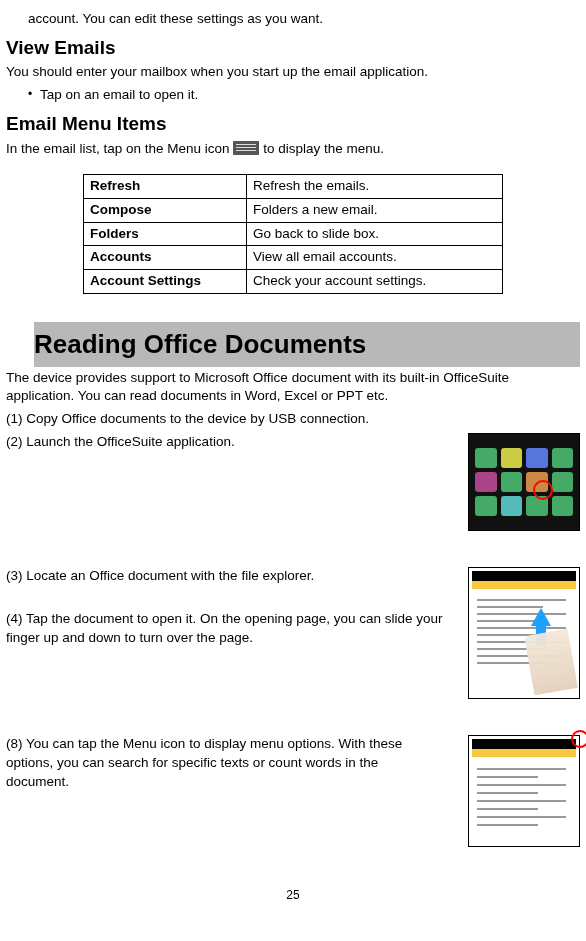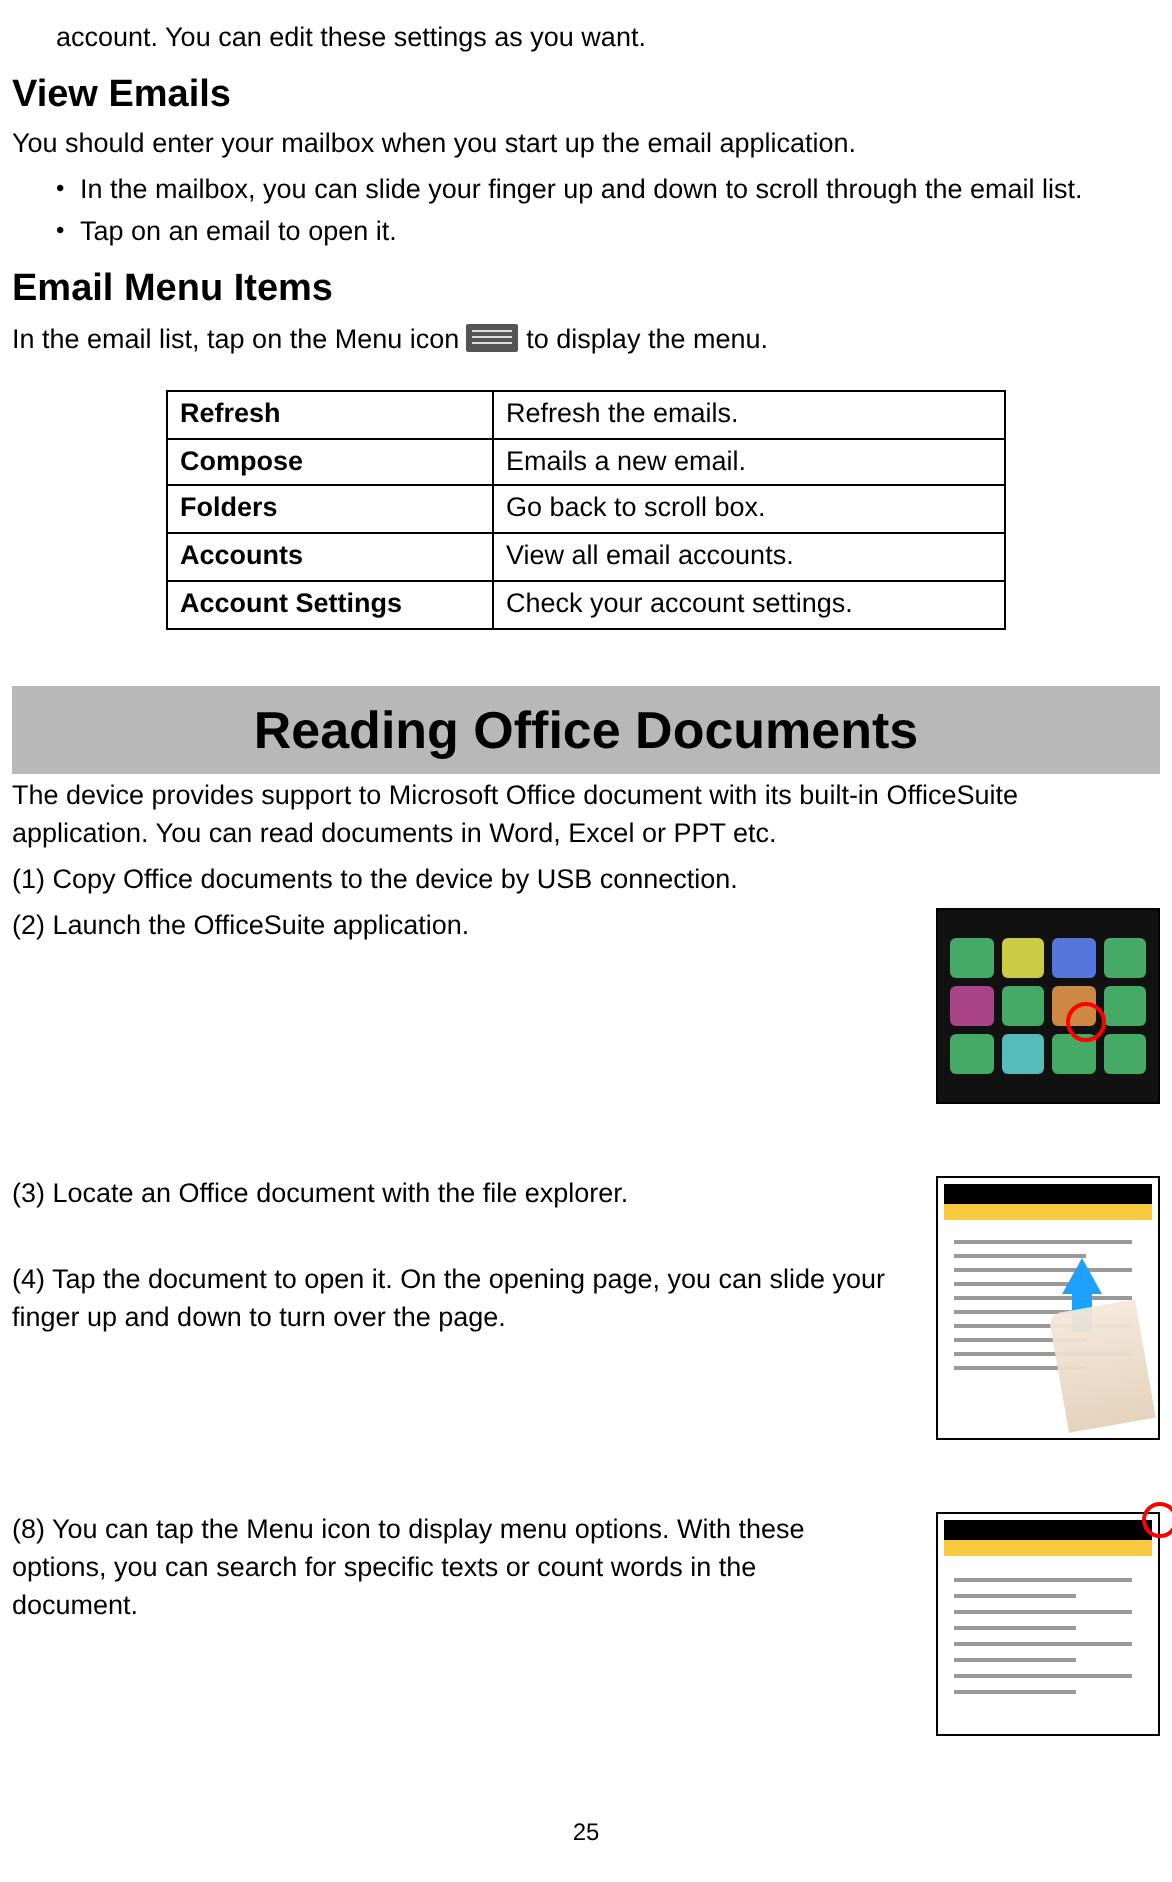--- a/index.html
+++ b/index.html
@@ -63,24 +63,24 @@
   }
   table.menu td {
     border: 1px solid #000;
     padding: 2px 6px;
     font-size: 13.5px;
   }
   table.menu td.k { font-weight: bold; width: 150px; }
   .banner {
     margin-top: 28px;
     background: #b8b8b8;
-    text-align: center;
     font-weight: bold;
     font-size: 26px;
     padding: 4px 0;
+    margin-left: 28px;
   }
   .clearfix::after { content:""; display:block; clear:both; }
   .img-placeholder {
     background: #111;
     border: 1px solid #000;
     float: right;
     margin-left: 10px;
     margin-bottom: 18px;
     position: relative;
   }
@@ -161,44 +161,43 @@
   }
 </style>
 </head>
 <body>
 
 <p class="partial-line">account. You can edit these settings as you want.</p>
 
 <h2>View Emails</h2>
 <p>You should enter your mailbox when you start up the email application.</p>
 <ul class="bullets">
-  <li>In the mailbox, you can slide your finger up and down to scroll through the email list.</li>
   <li>Tap on an email to open it.</li>
 </ul>
 
 <h2>Email Menu Items</h2>
 <p class="menu-intro">
   <span>In the email list, tap on the Menu icon </span>
   <span class="menu-icon"></span>
   <span> to display the menu.</span>
 </p>
 
 <table class="menu">
   <tbody>
       <tr>
     <td class="k">Refresh</td>
     <td>Refresh the emails.</td>
   </tr>
   <tr>
     <td class="k">Compose</td>
-    <td>Emails a new email.</td>
+    <td>Folders a new email.</td>
   </tr>
   <tr>
     <td class="k">Folders</td>
-    <td>Go back to scroll box.</td>
+    <td>Go back to slide box.</td>
   </tr>
   <tr>
     <td class="k">Accounts</td>
     <td>View all email accounts.</td>
   </tr>
   <tr>
     <td class="k">Account Settings</td>
     <td>Check your account settings.</td>
   </tr>
 </tbody>

